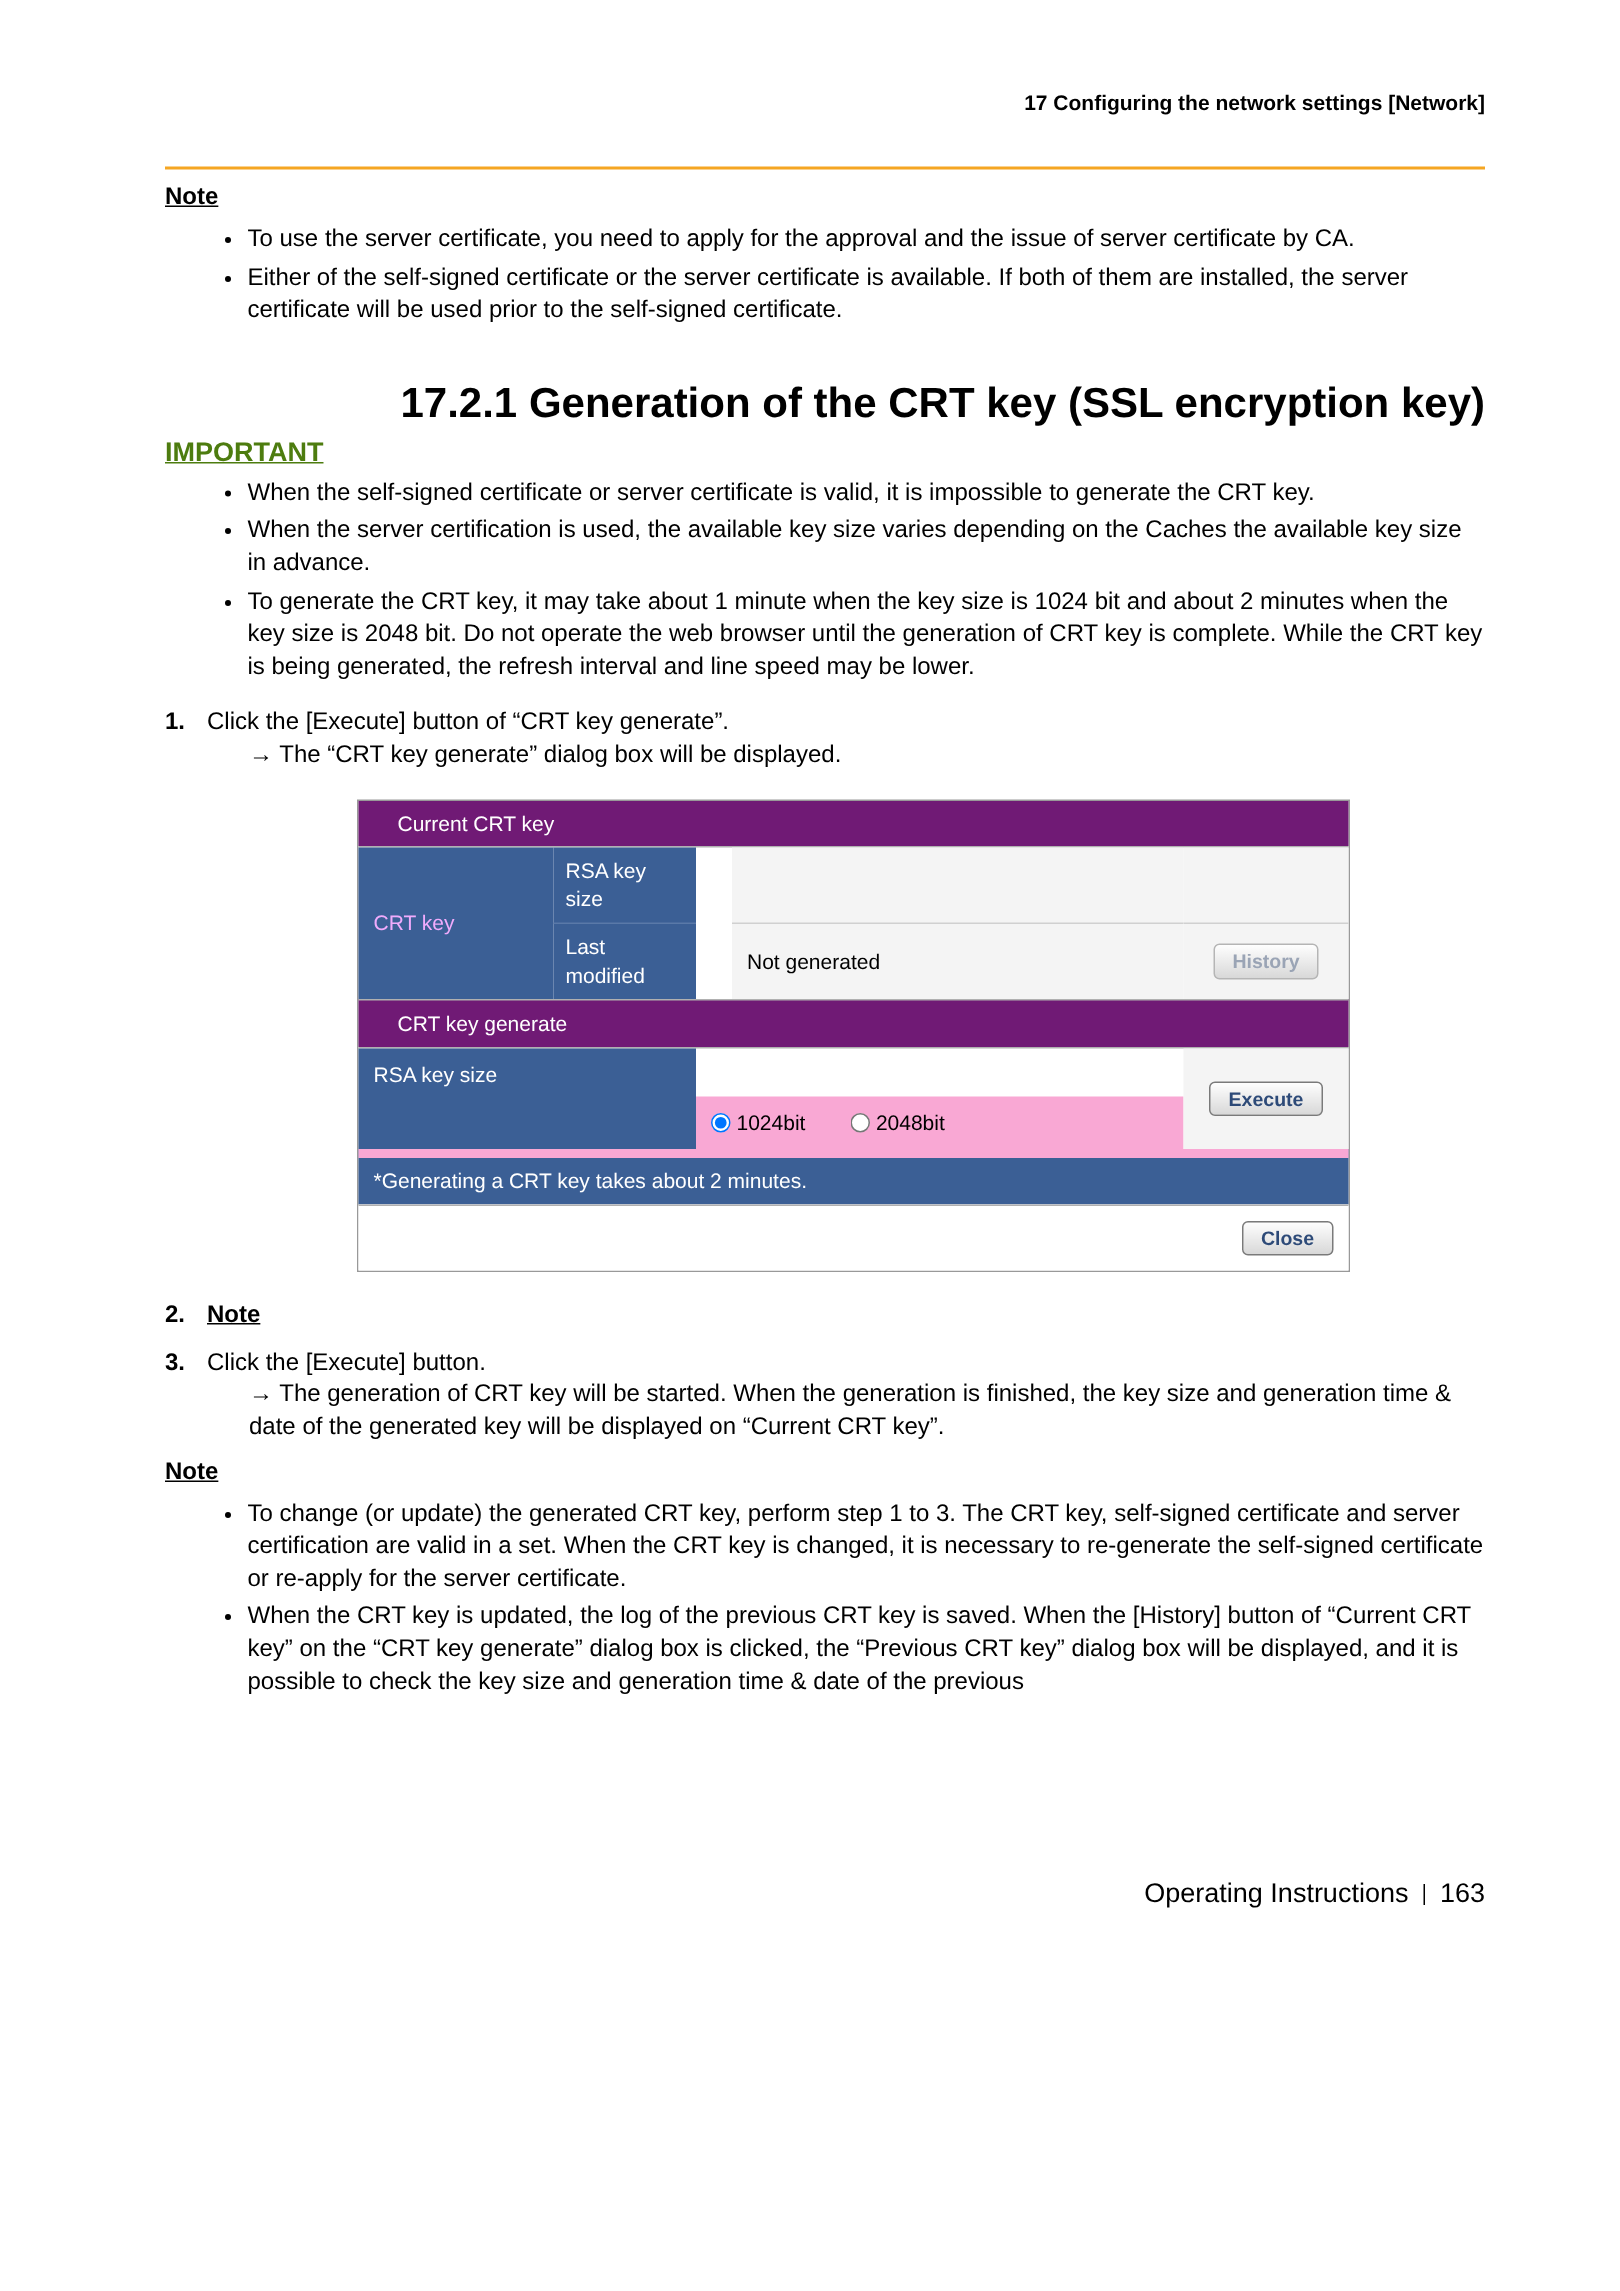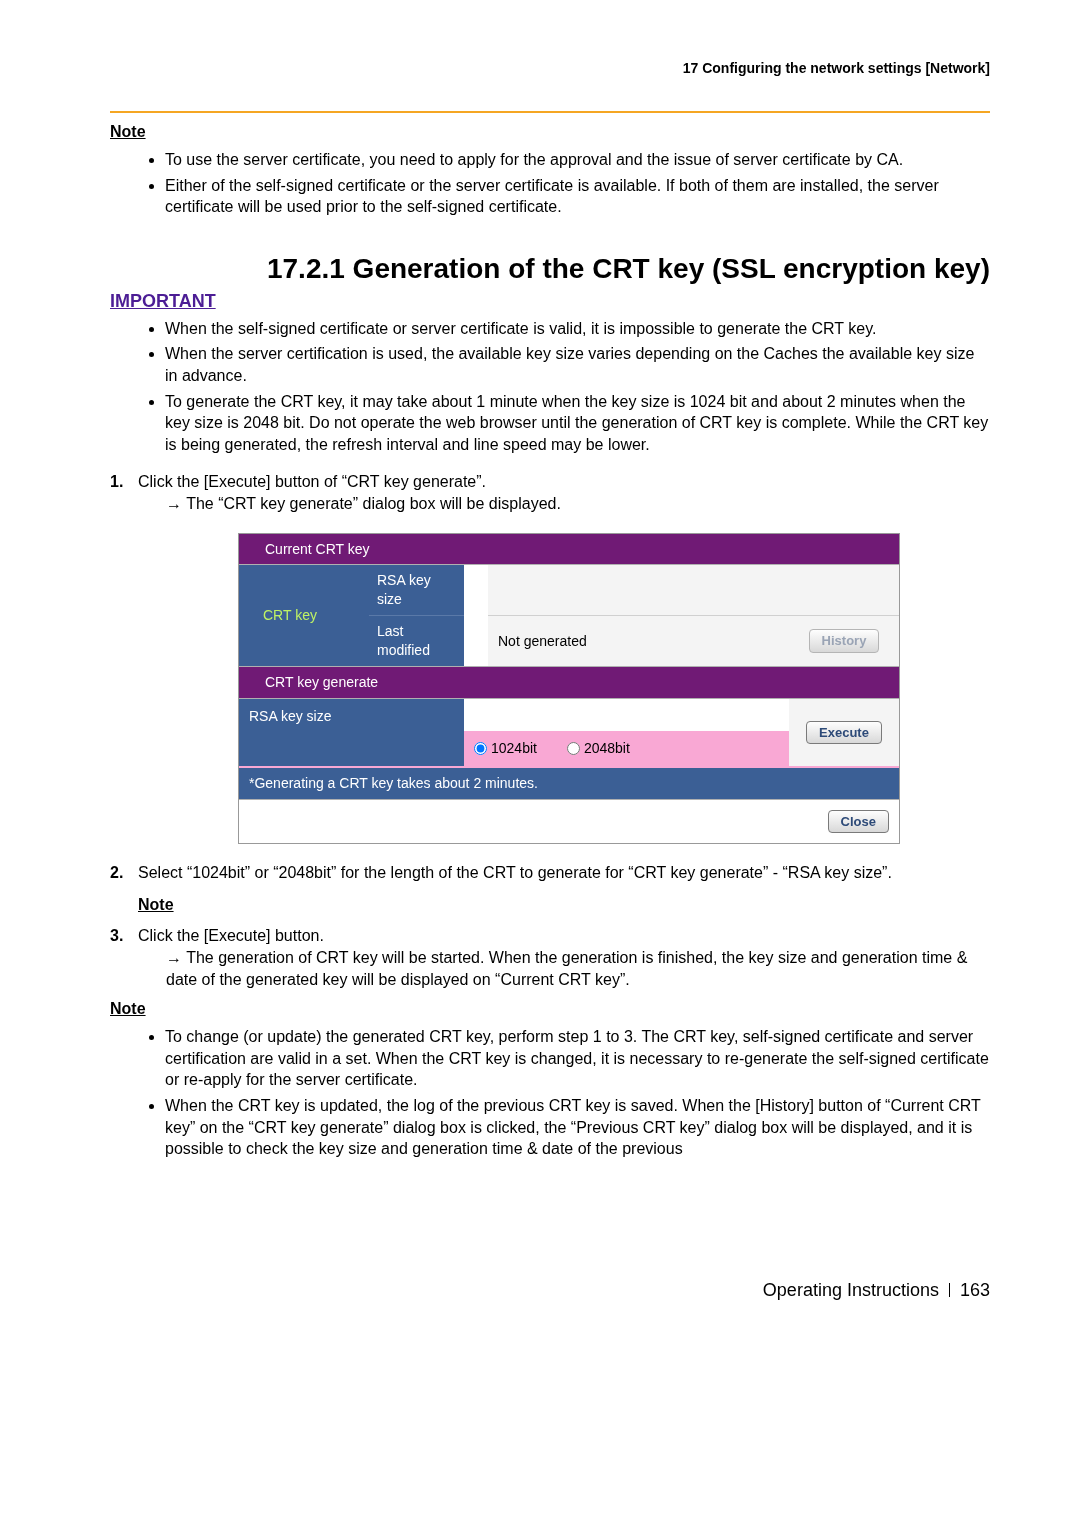--- a/index.html
+++ b/index.html
@@ -41,21 +41,21 @@
     line-height: 1.35;
     margin-bottom: 4px;
   }
   h2.section {
     font-size: 28px;
     font-weight: bold;
     margin: 35px 0 6px 0;
     text-align: right;
   }
   .important {
-    color: #4c1d95;
+    color: #4d7c0f;
     font-weight: bold;
     text-decoration: underline;
     font-size: 18px;
     margin-bottom: 6px;
   }
   ol.numbered {
     list-style: none;
     padding: 0;
     margin: 0;
     counter-reset: item;
@@ -99,24 +99,24 @@
   }
   .dlg-row {
     display: flex;
     align-items: stretch;
     border-top: 1px solid #b0b0b0;
   }
   .dlg-row:first-child { border-top: none; }
   .cell-label-left {
     width: 130px;
     background: #3b5f95;
-    color: #bef264;
+    color: #f0abfc;
     display: flex;
     align-items: center;
-    padding: 0 24px;
+    padding: 0 10px;
     box-sizing: border-box;
   }
   .cell-sublabels {
     width: 95px;
     display: flex;
     flex-direction: column;
   }
   .cell-sublabel {
     background: #3b5f95;
     color: #fff;
@@ -183,21 +183,21 @@
     background: #f4f4f4;
     display:flex;
     align-items:center;
     justify-content:center;
   }
 
   .dlg-note-row {
     background: #3b5f95;
     color: #fff;
     padding: 6px 10px;
-    border-top: 2px solid #f9a8d4;
+    border-top: 6px solid #f9a8d4;
   }
   .dlg-footer {
     padding: 10px;
     display: flex;
     justify-content: flex-end;
     border-top: 1px solid #b0b0b0;
     background: #fff;
   }
   .btn {
     display:inline-block;
@@ -304,21 +304,20 @@
 
         <div class="dlg-note-row">*Generating a CRT key takes about 2 minutes.</div>
 
         <div class="dlg-footer">
           <span class="btn">Close</span>
         </div>
       </div>
     </li>
 
     <li>
-      <span>Select “1024bit” or “2048bit” for the length of the CRT to generate for “CRT key generate” - “RSA key size”.</span>
       <div class="note-heading" style="margin-left:0">Note</div>
     </li>
 
     <li>
       <span>Click the [Execute] button.</span>
       <div class="arrow">The generation of CRT key will be started. When the generation is finished, the key size and generation time &amp; date of the generated key will be displayed on “Current CRT key”.</div>
     </li>
   </ol>
 
   <div class="note-heading">Note</div>

